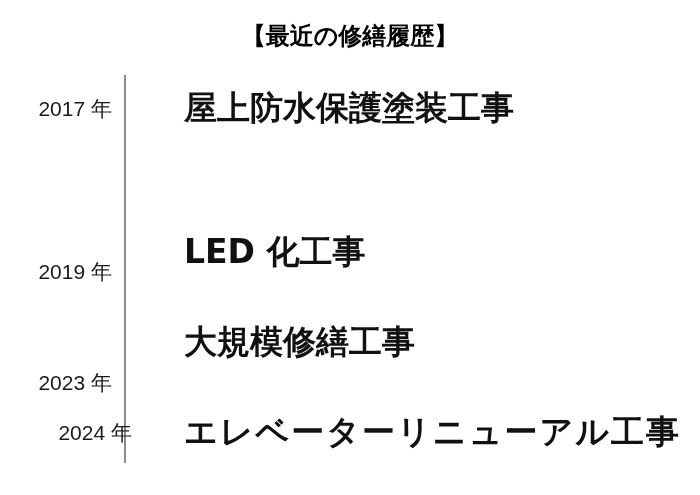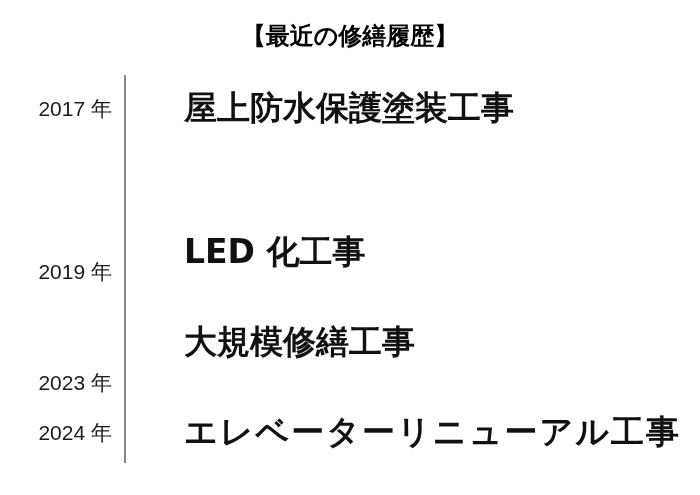--- a/index.html
+++ b/index.html
@@ -85,17 +85,17 @@
 </div>
 
 <div class="entry" style="top:317px;">
   <div class="year" style="top:5px;margin-top:47px;">2023 年</div>
   <div class="works">
     <div class="work">大規模修繕工事</div>
   </div>
 </div>
 
 <div class="entry" style="top:407px;">
-  <div class="year" style="top:12px;">2024 年</div>
+  <div class="year" style="top:12px;margin-left:20px;">2024 年</div>
   <div class="works">
     <div class="work tight">エレベーターリニューアル工事</div>
   </div>
 </div>
 
 </body></html>

